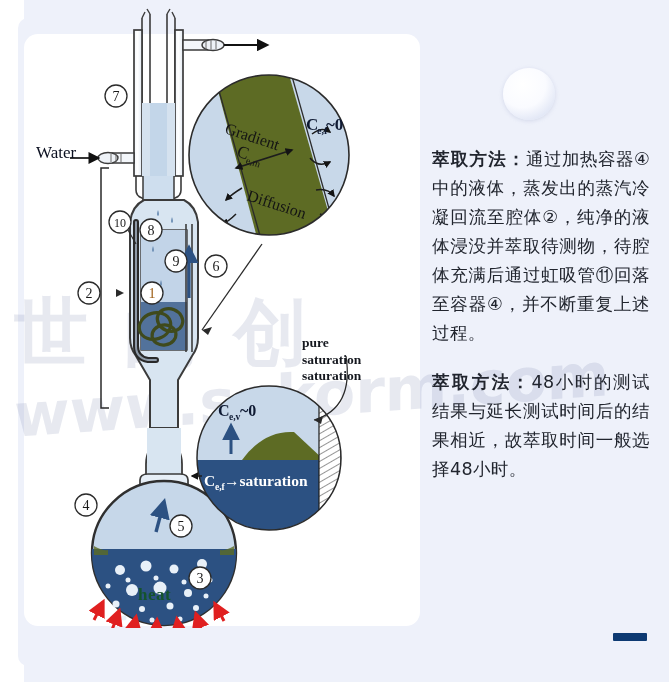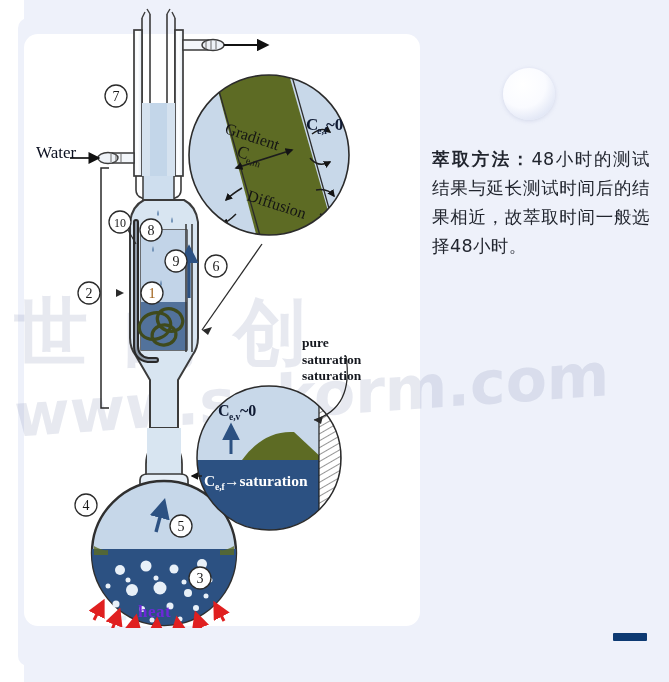--- a/index.html
+++ b/index.html
@@ -71,22 +71,22 @@
   }
   .para b{font-weight:700;letter-spacing:1.2px;}
 
   
   svg.diagram{position:absolute;left:24px;top:8px;width:400px;height:620px;}
   .lbl-water{
     position:absolute;left:36px;top:143px;
     font-family:"Liberation Serif", serif;font-size:17px;color:#0b1020;
   }
   .lbl-heat{
-    position:absolute;left:138px;top:602px;
-    font-family:"Liberation Serif", serif;font-size:17px;font-weight:700;color:#6d28d9;
+    position:absolute;left:138px;top:585px;
+    font-family:"Liberation Serif", serif;font-size:17px;font-weight:700;color:#14532d;
     letter-spacing:.5px;
   }
   .lbl-pure{
     position:absolute;left:302px;top:335px;
     font-family:"Liberation Serif", serif;font-size:13.5px;color:#15181f;
     line-height:16.5px;font-weight:600;
   }
 </style>
 </head>
 <body>
@@ -387,17 +387,18 @@
 
   <div class="lbl-water">Water</div>
   <div class="lbl-heat">heat</div>
   <div class="lbl-pure">
     <div>pure</div>
     <div>saturation</div>
     <div>saturation</div>
   </div>
 
   <div class="textcol">
+    <p class="para"><b>萃取方法：</b><span>通过加热容器④中的液体，蒸发出的蒸汽冷凝回流至腔体②，纯净的液体浸没并萃取待测物，待腔体充满后通过虹吸管⑪回落至容器④，并不断重复上述过程。</span></p>
     <p class="para"><b>萃取方法：</b><span>48小时的测试结果与延长测试时间后的结果相近，故萃取时间一般选择48小时。</span></p>
   </div>
 
   <div class="accent-dash"></div>
 </div>
 
 </body></html>

